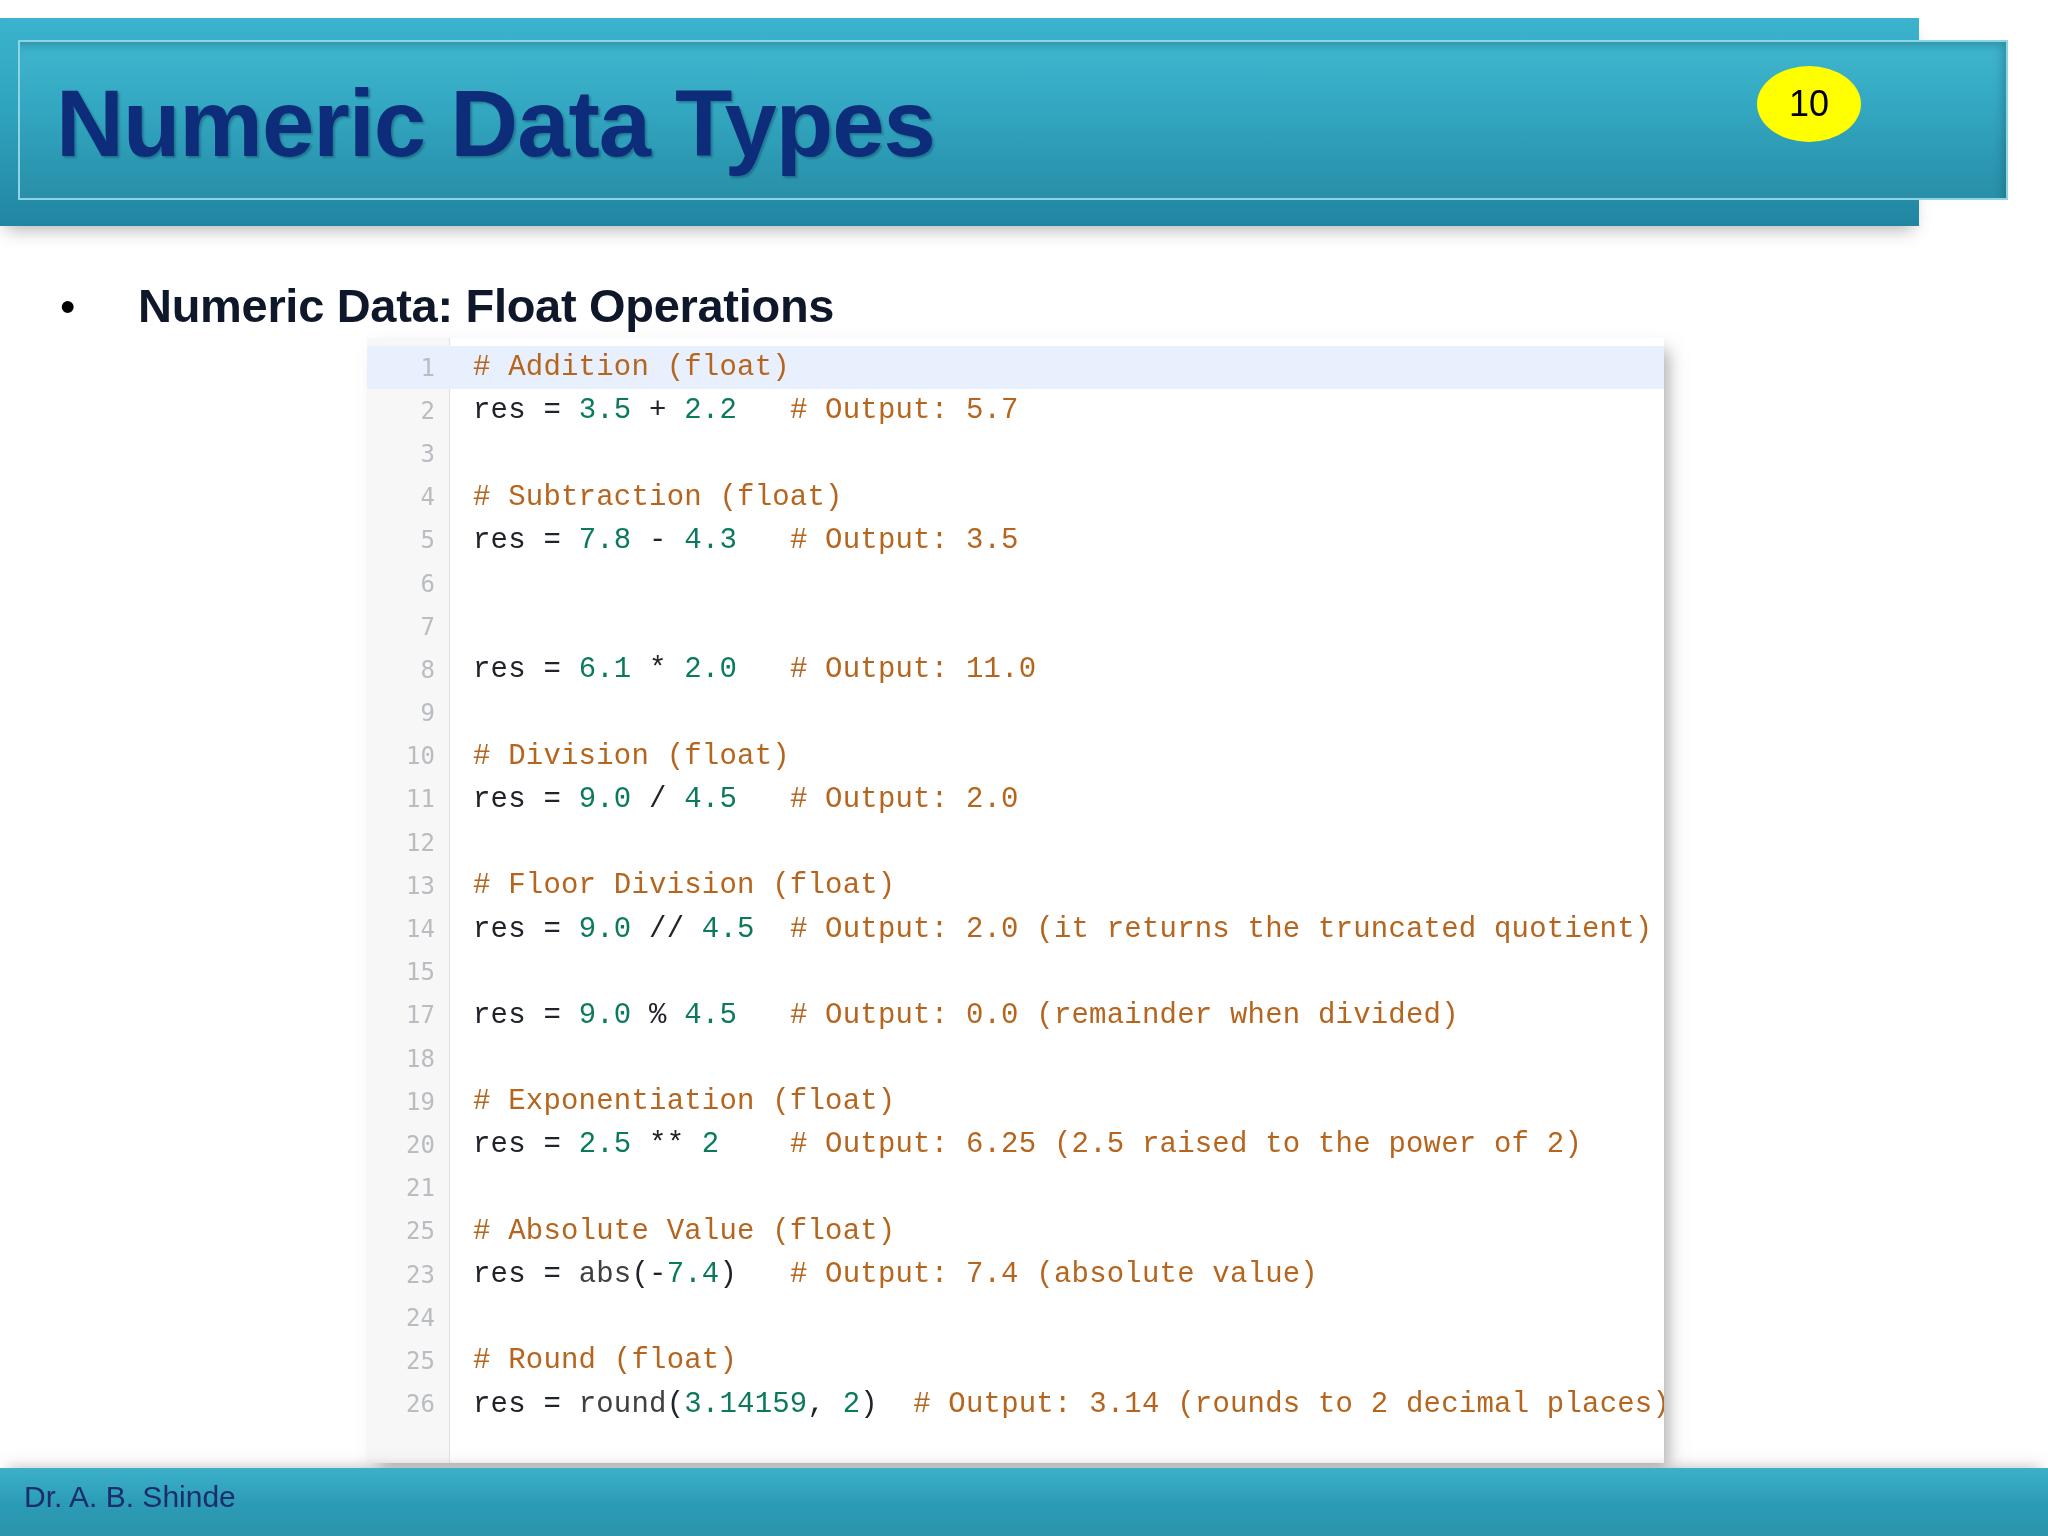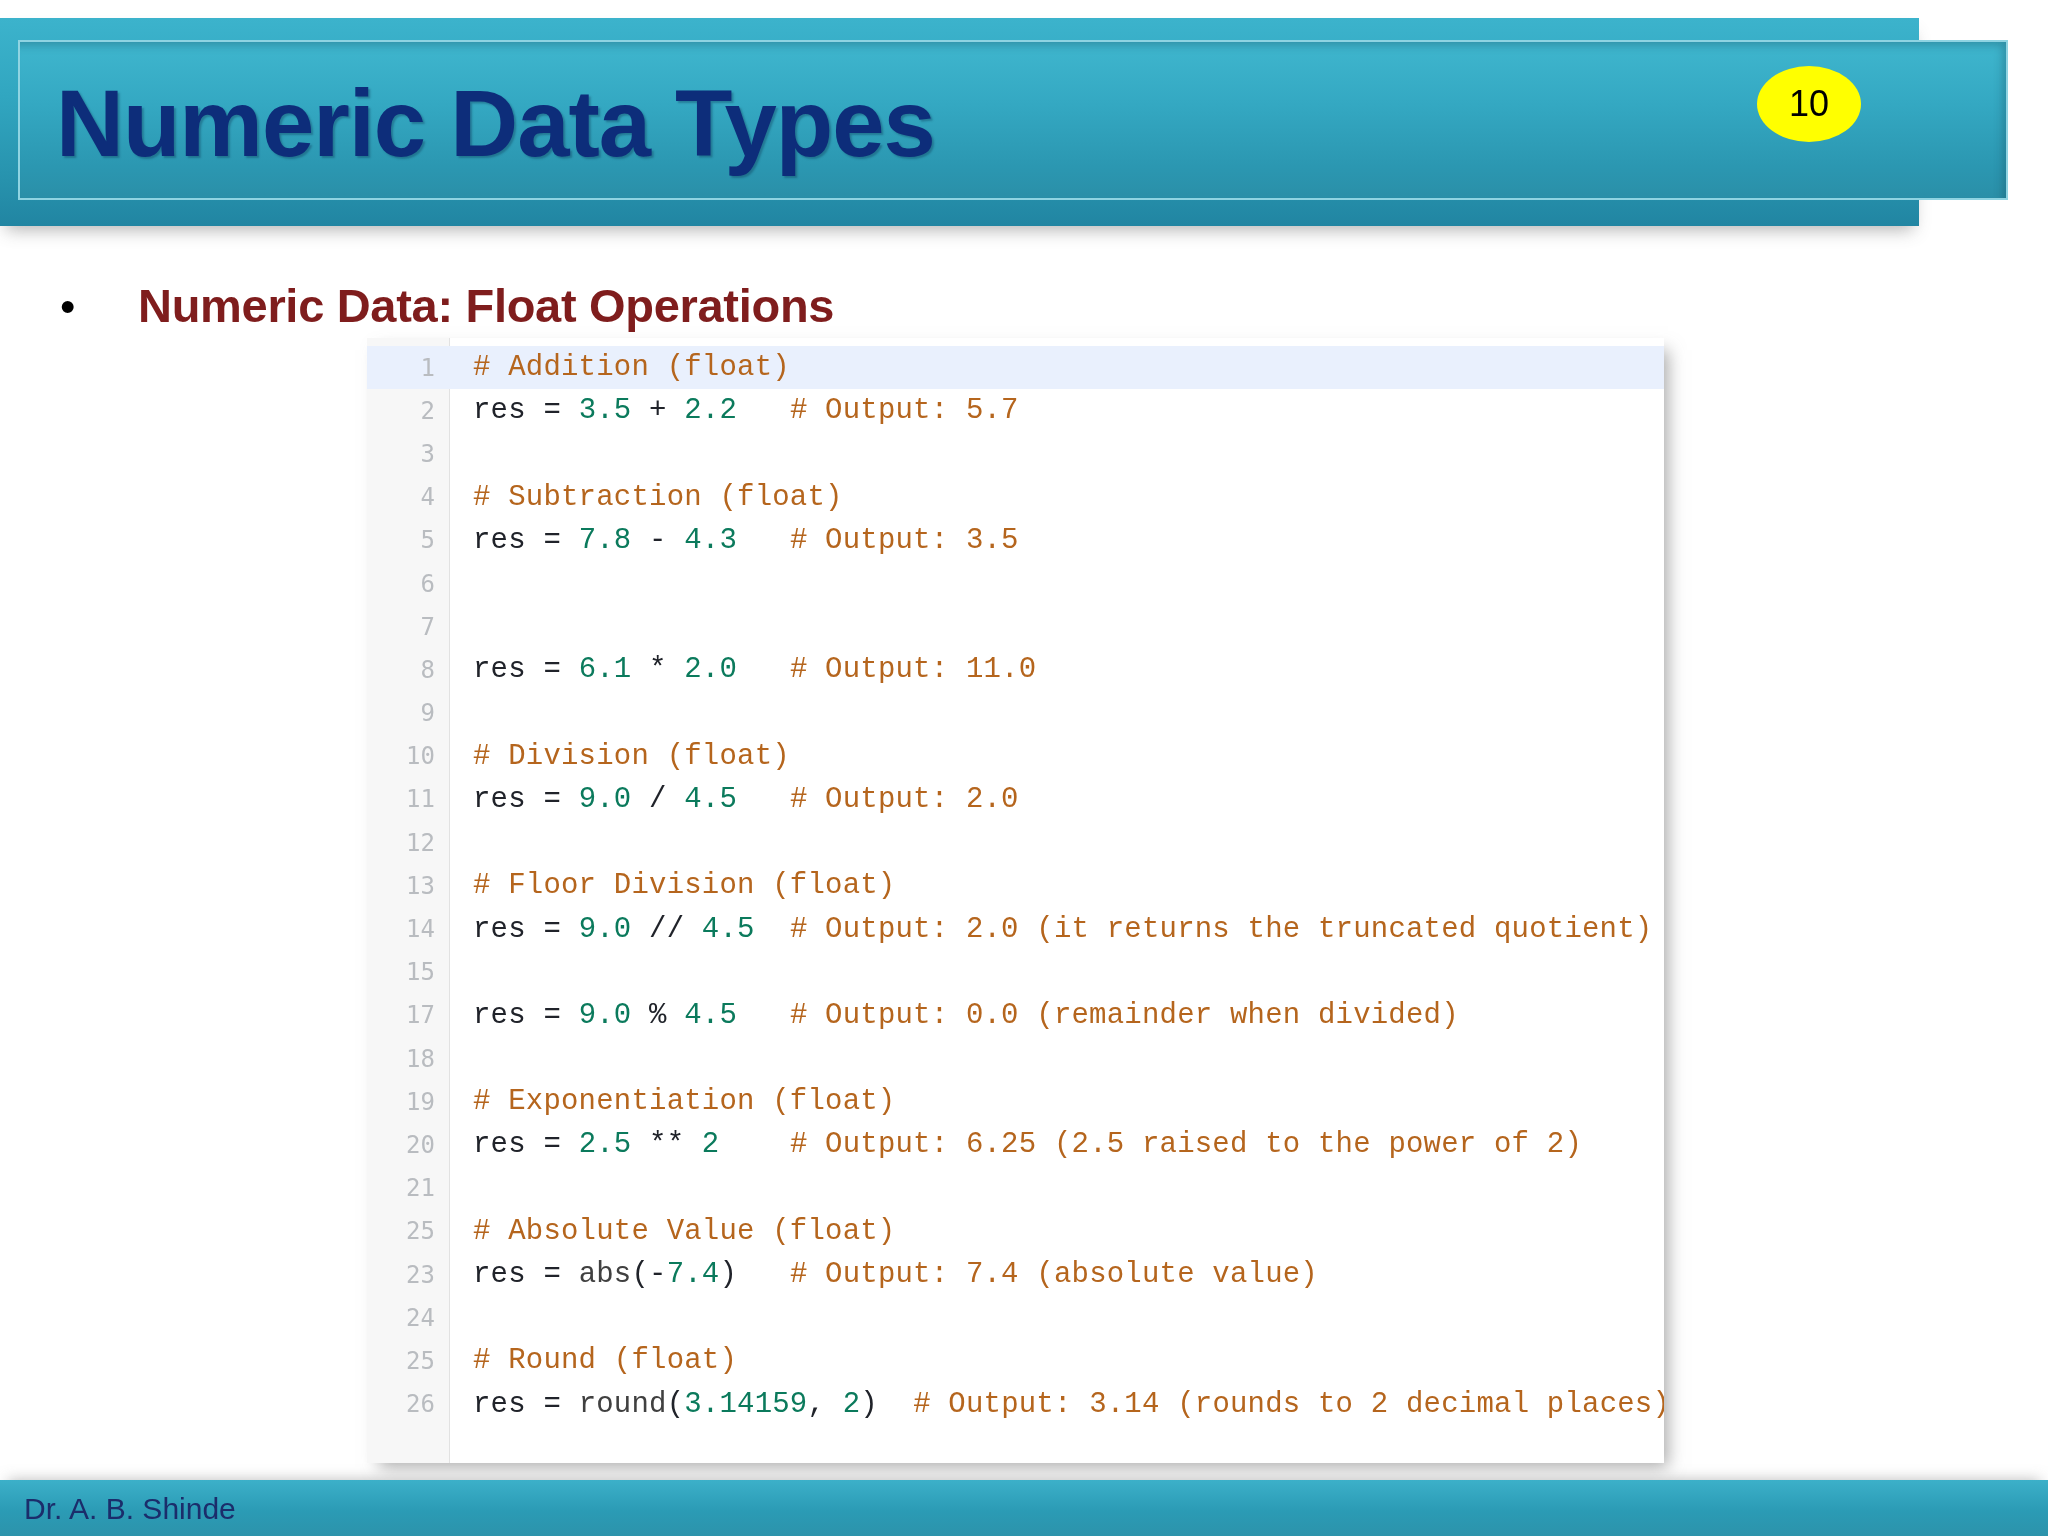--- a/index.html
+++ b/index.html
@@ -60,21 +60,21 @@
   }
   #bullet-dot {
     font-size: 44px;
     color: #000;
     line-height: 1;
     width: 78px;
   }
   #bullet-text {
     font-size: 47px;
     font-weight: bold;
-    color: #7f1d1d;
+    color: #0f172a;
     white-space: nowrap;
     letter-spacing: -0.3px;
   }
 
   
   #code-panel {
     position: absolute;
     left: 367px; top: 338px;
     width: 1297px; height: 1125px;
     background: #ffffff;
@@ -122,21 +122,21 @@
   }
   .cm   { color: #b5651d; }
   .num  { color: #0b7a5c; text-align: right; }
   .bi   { color: #404040; }
   .op   { color: #20232a; }
 
   
   #footer-band {
     position: absolute;
     left: 0; bottom: 0;
-    width: 2048px; height: 56px;
+    width: 2048px; height: 68px;
     background: linear-gradient(180deg,#3cb0c9 0%, #2b9bb5 55%, #2c93ab 100%);
     box-shadow: 0 -8px 14px -8px rgba(120,120,120,0.5);
   }
   #footer-text {
     position: absolute;
     left: 24px; top: 12px;
     font-size: 30px;
     color: #1b2d6b;
   }
 </style>

